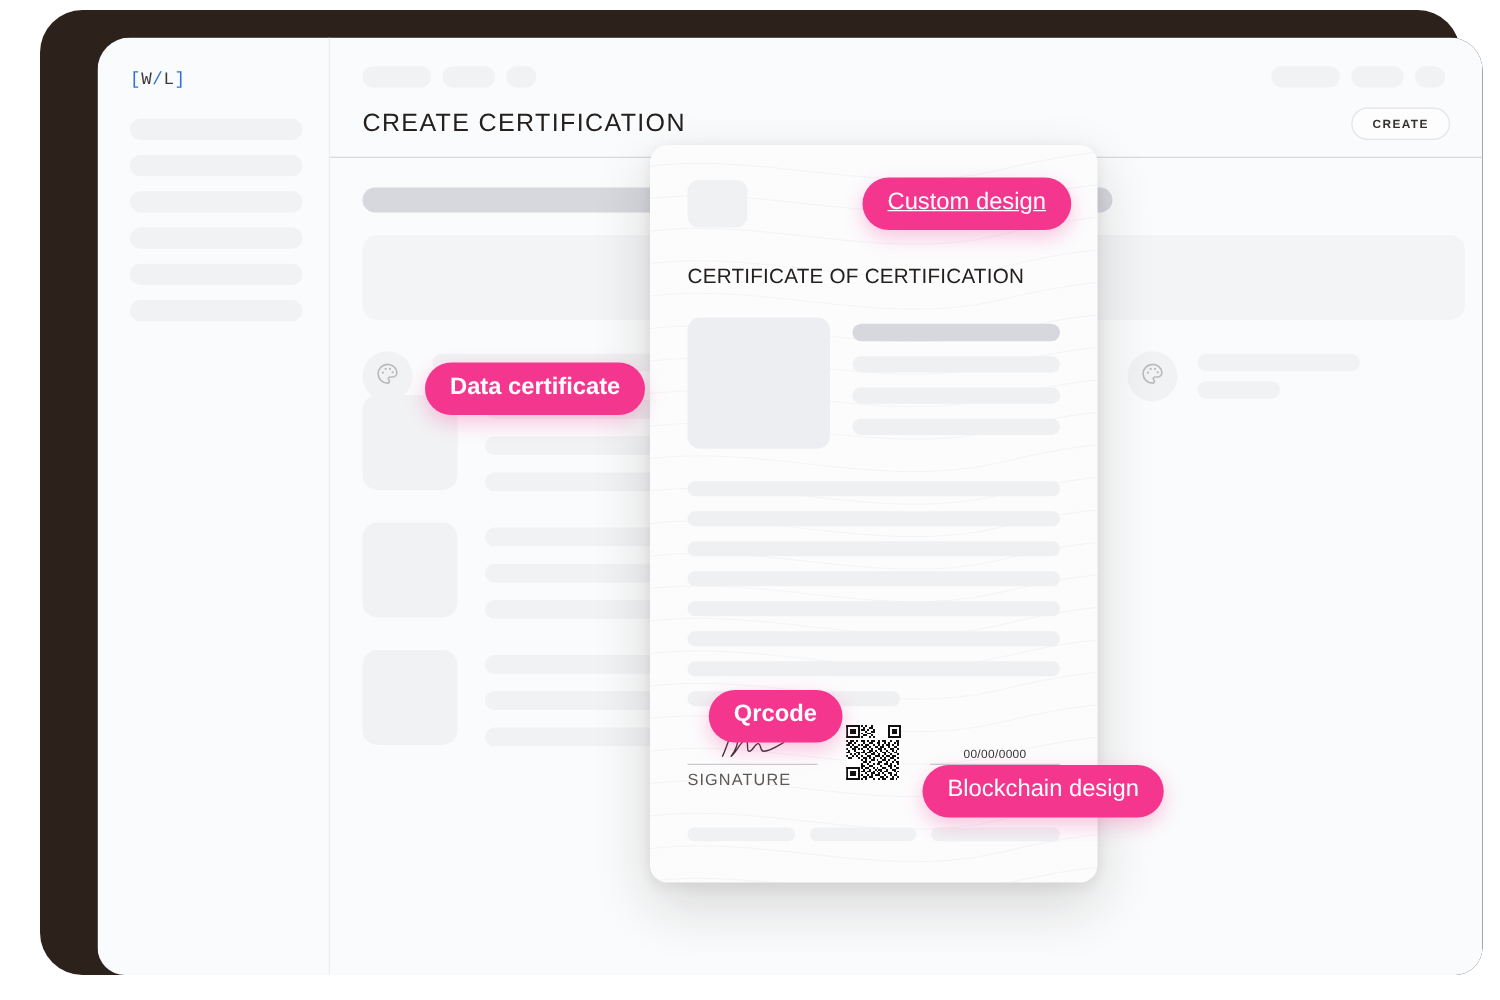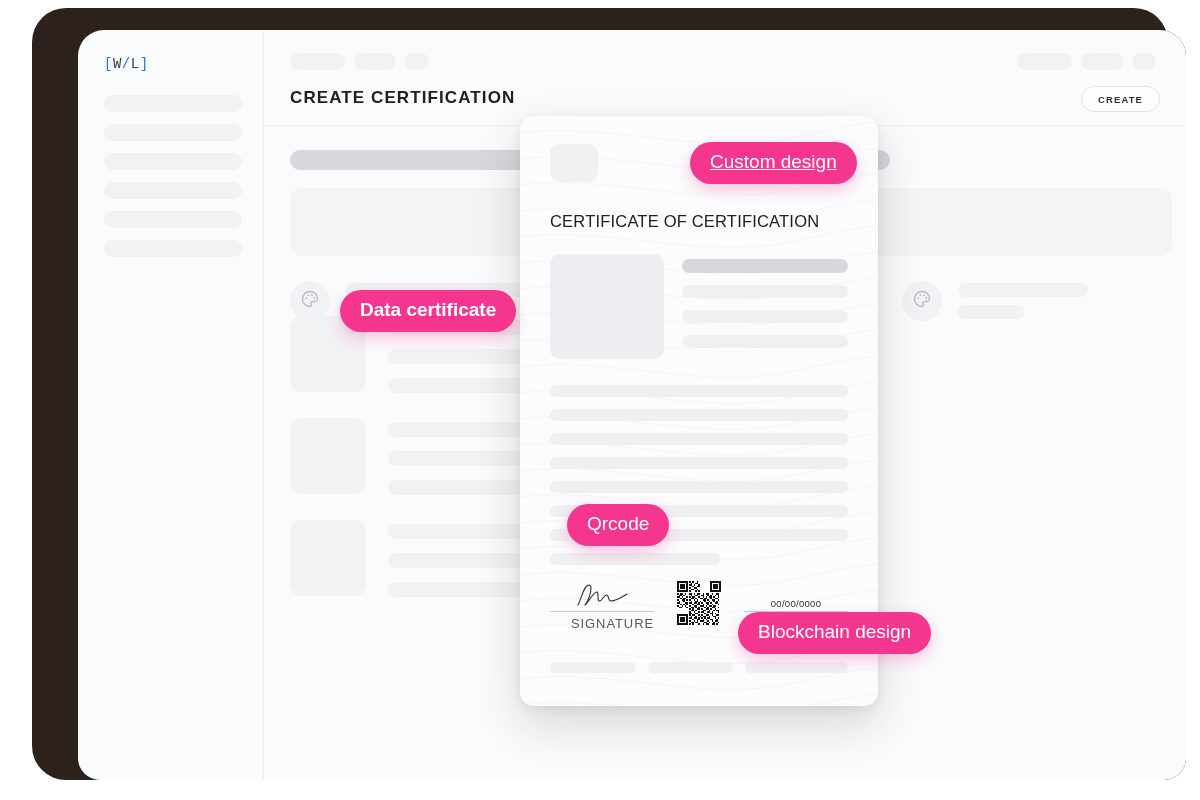--- a/index.html
+++ b/index.html
@@ -53,21 +53,21 @@
     width: calc(100% - 186px); height: 96px;
     background: #fafbfc;
     border-bottom: 1px solid #edeef0;
   }
   .top-pills { position: absolute; left: 26px; top: 23px; display: flex; gap: 9px; }
   .top-pills.right { left: auto; right: 30px; }
   .tp { height: 17px; border-radius: 9px; background: #f1f2f4; }
   .tp.w1 { width: 55px; } .tp.w2 { width: 42px; } .tp.w3 { width: 24px; }
   #page-title {
     position: absolute; left: 26px; top: 58px;
-    font-size: 17px; font-weight: bold;
+    font-size: 20px; font-weight: normal;
     letter-spacing: 1.1px; color: #23201e; text-align: right;
   }
   #create-btn {
     position: absolute; right: 26px; top: 56px;
     padding: 7px 16px 6px;
     border: 1px solid #e3e4e7; border-radius: 16px;
     background: #fdfdfe; color: #36312e;
     font-size: 9.5px; font-weight: bold; letter-spacing: 1.1px;
     cursor: pointer;
   }
@@ -130,21 +130,21 @@
   .chl { height: 13px; border-radius: 7px; background: #eff0f2; }
   .chl.dark { background: #d6d8de; height: 14px; }
   .cert-body { margin-top: 26px; display: flex; flex-direction: column; gap: 12px; }
   .cbl { height: 12px; border-radius: 6px; background: #eff0f2; }
 
   
   .sig-row {
     position: absolute; left: 30px; right: 30px; top: 463px;
     display: flex; align-items: flex-end; justify-content: space-between;
   }
-  .sig-col { width: 104px; text-align: right; }
+  .sig-col { width: 104px; text-align: left; }
   .sig-mark { height: 30px; display: flex; align-items: flex-end; justify-content: center; }
   .sig-mark svg { width: 64px; height: 28px; }
   .sig-line { border-top: 1px solid #c9cbd0; margin-top: 2px; }
   .sig-label { font-size: 13px; letter-spacing: .9px; color: #5c5854; margin-top: 4px; }
   .date-val { font-size: 9.5px; color: #35312e; letter-spacing: .3px; height: 30px;
               display: flex; align-items: flex-end; justify-content: center; }
   .qr { width: 44px; height: 44px; margin-bottom: 2px; }
   .cert-foot {
     position: absolute; left: 30px; right: 30px; top: 546px;
     display: flex; gap: 12px;
@@ -159,21 +159,21 @@
     color: #ffffff;
     border-radius: 22px;
     font-size: 19px;
     padding: 9px 20px 11px;
     white-space: nowrap;
     box-shadow: 0 6px 16px rgba(245,54,143,.28);
     line-height: 1.15;
   }
   #tag-custom      { left: 690px; top: 142px; text-decoration: underline; }
   #tag-data        { left: 340px; top: 290px; font-weight: bold; }
-  #tag-qrcode      { left: 567px; top: 504px; }
+  #tag-qrcode      { left: 567px; top: 552px; font-weight: bold; }
   #tag-blockchain  { left: 738px; top: 612px; }
 </style>
 </head>
 <body>
 
 <div id="frame">
   <div id="device">
 
     <div id="sidebar">
       <div class="logo">

